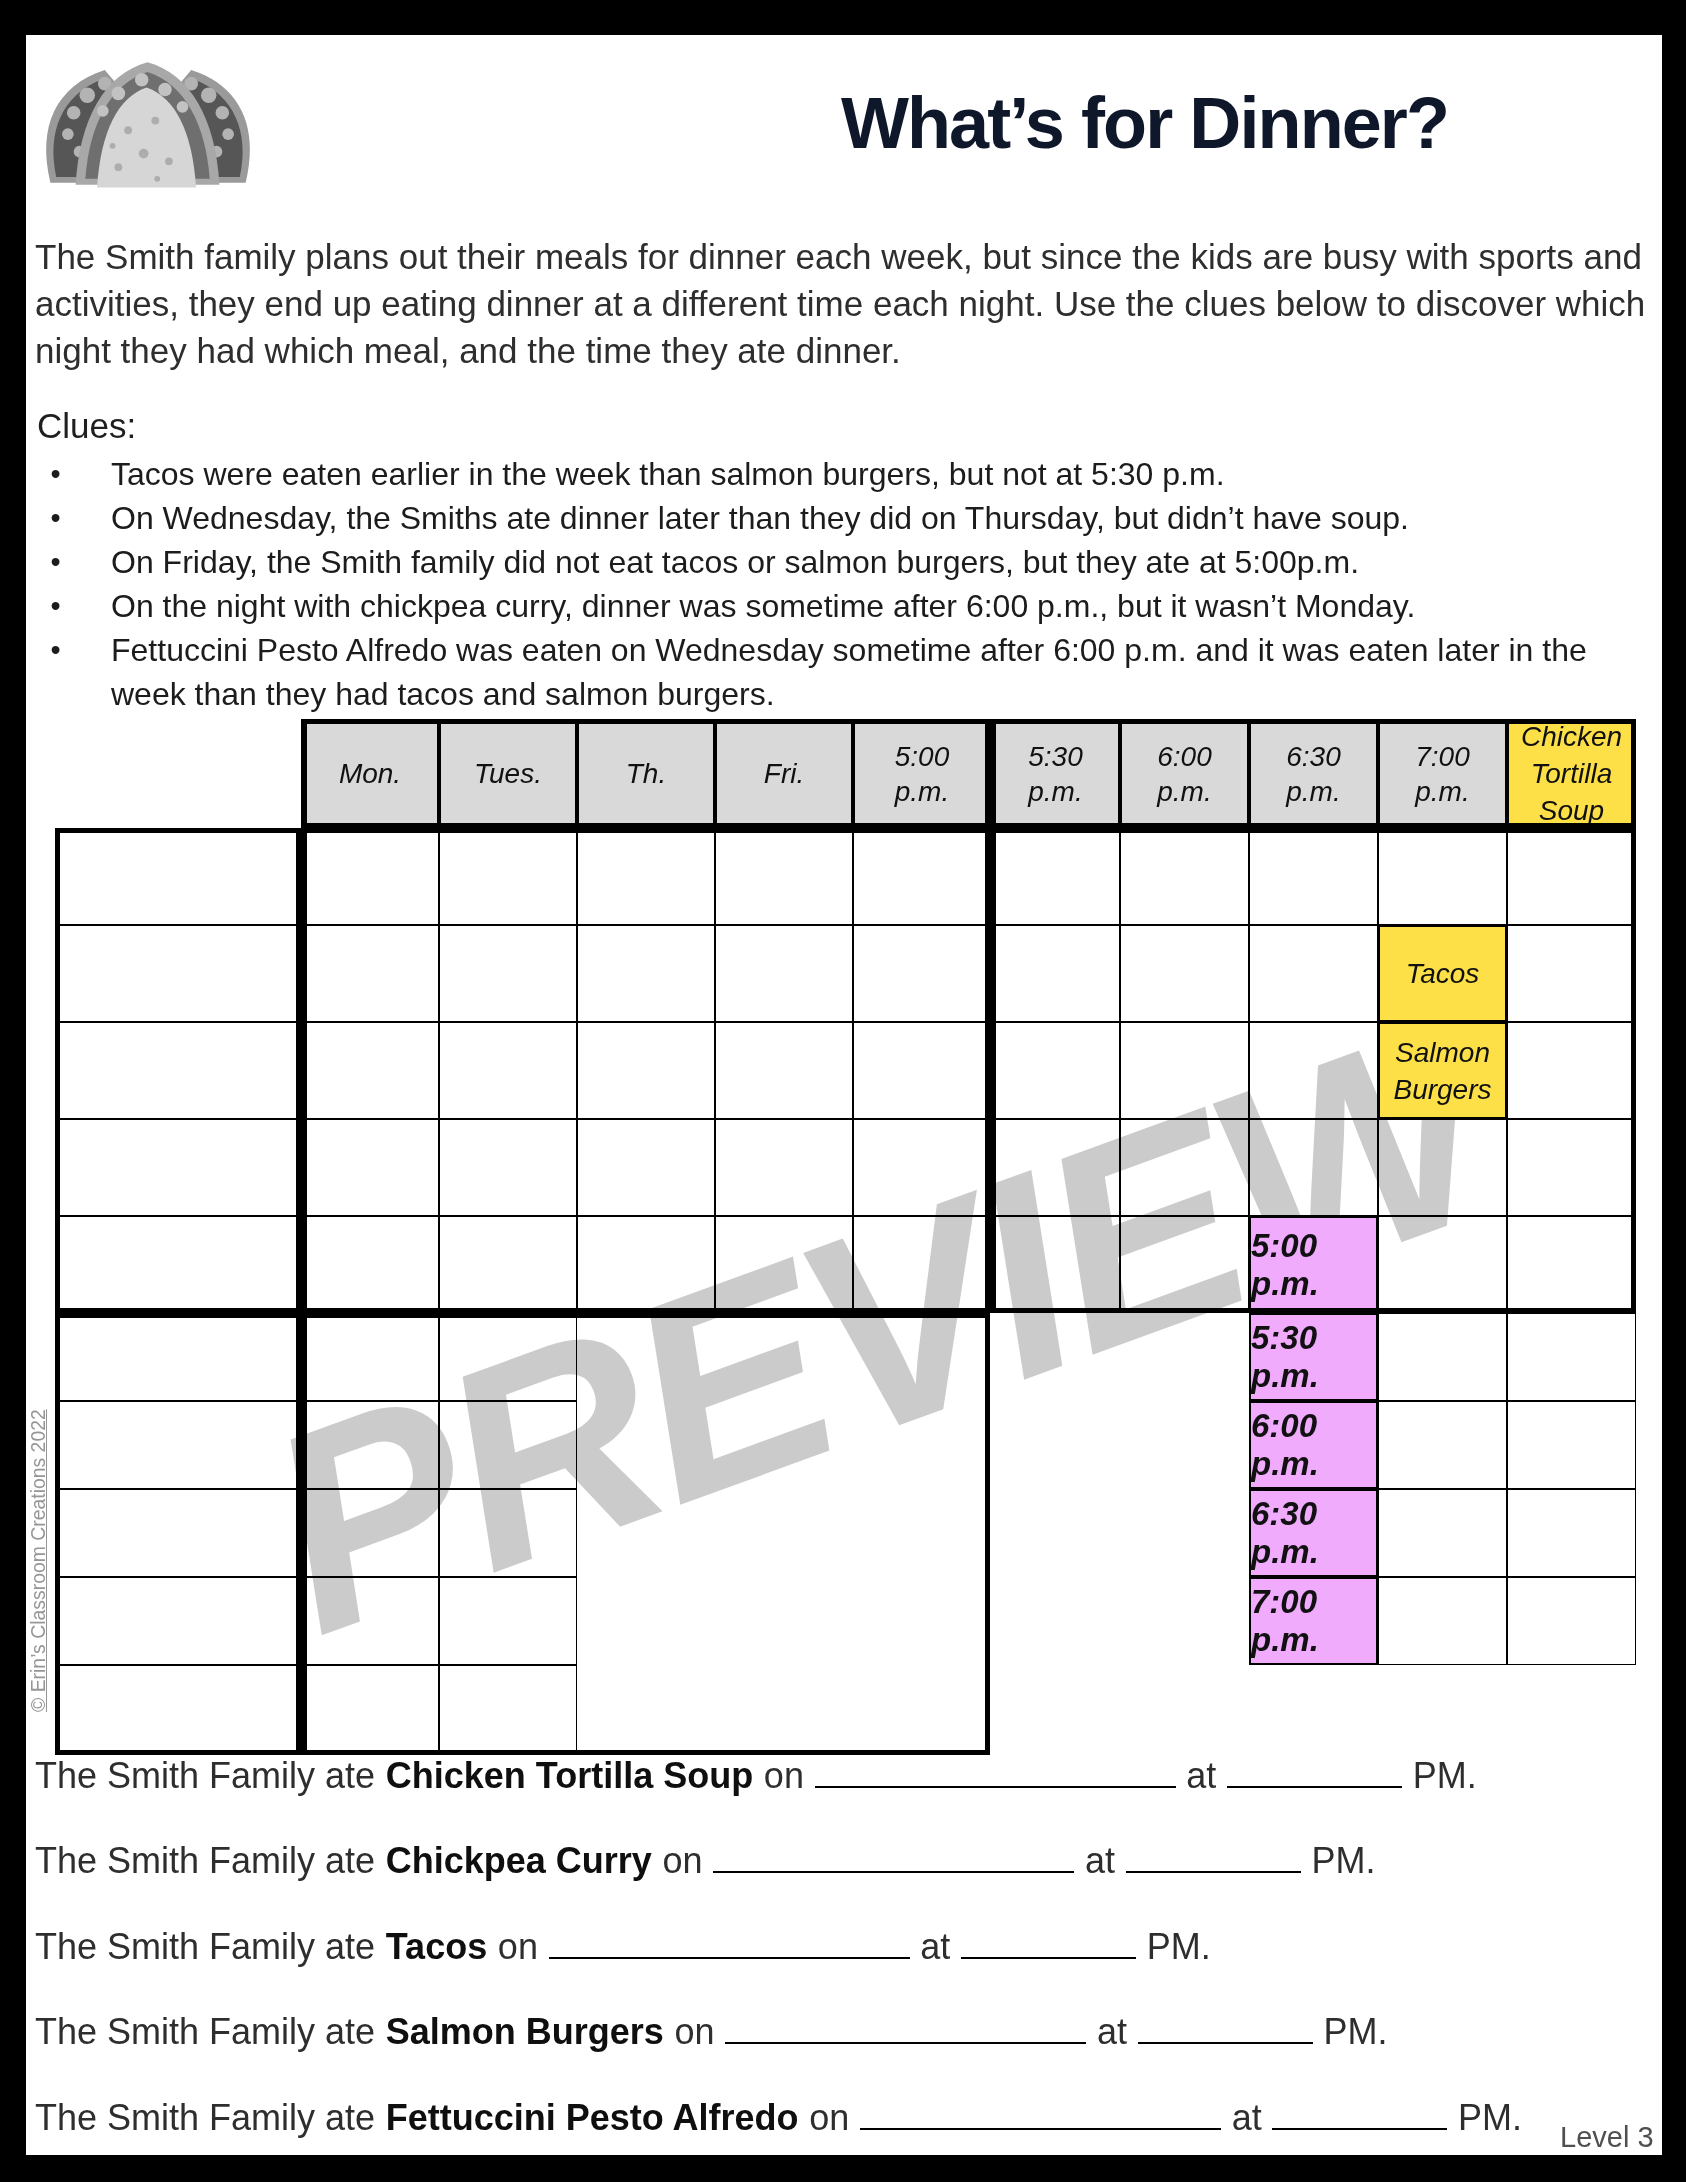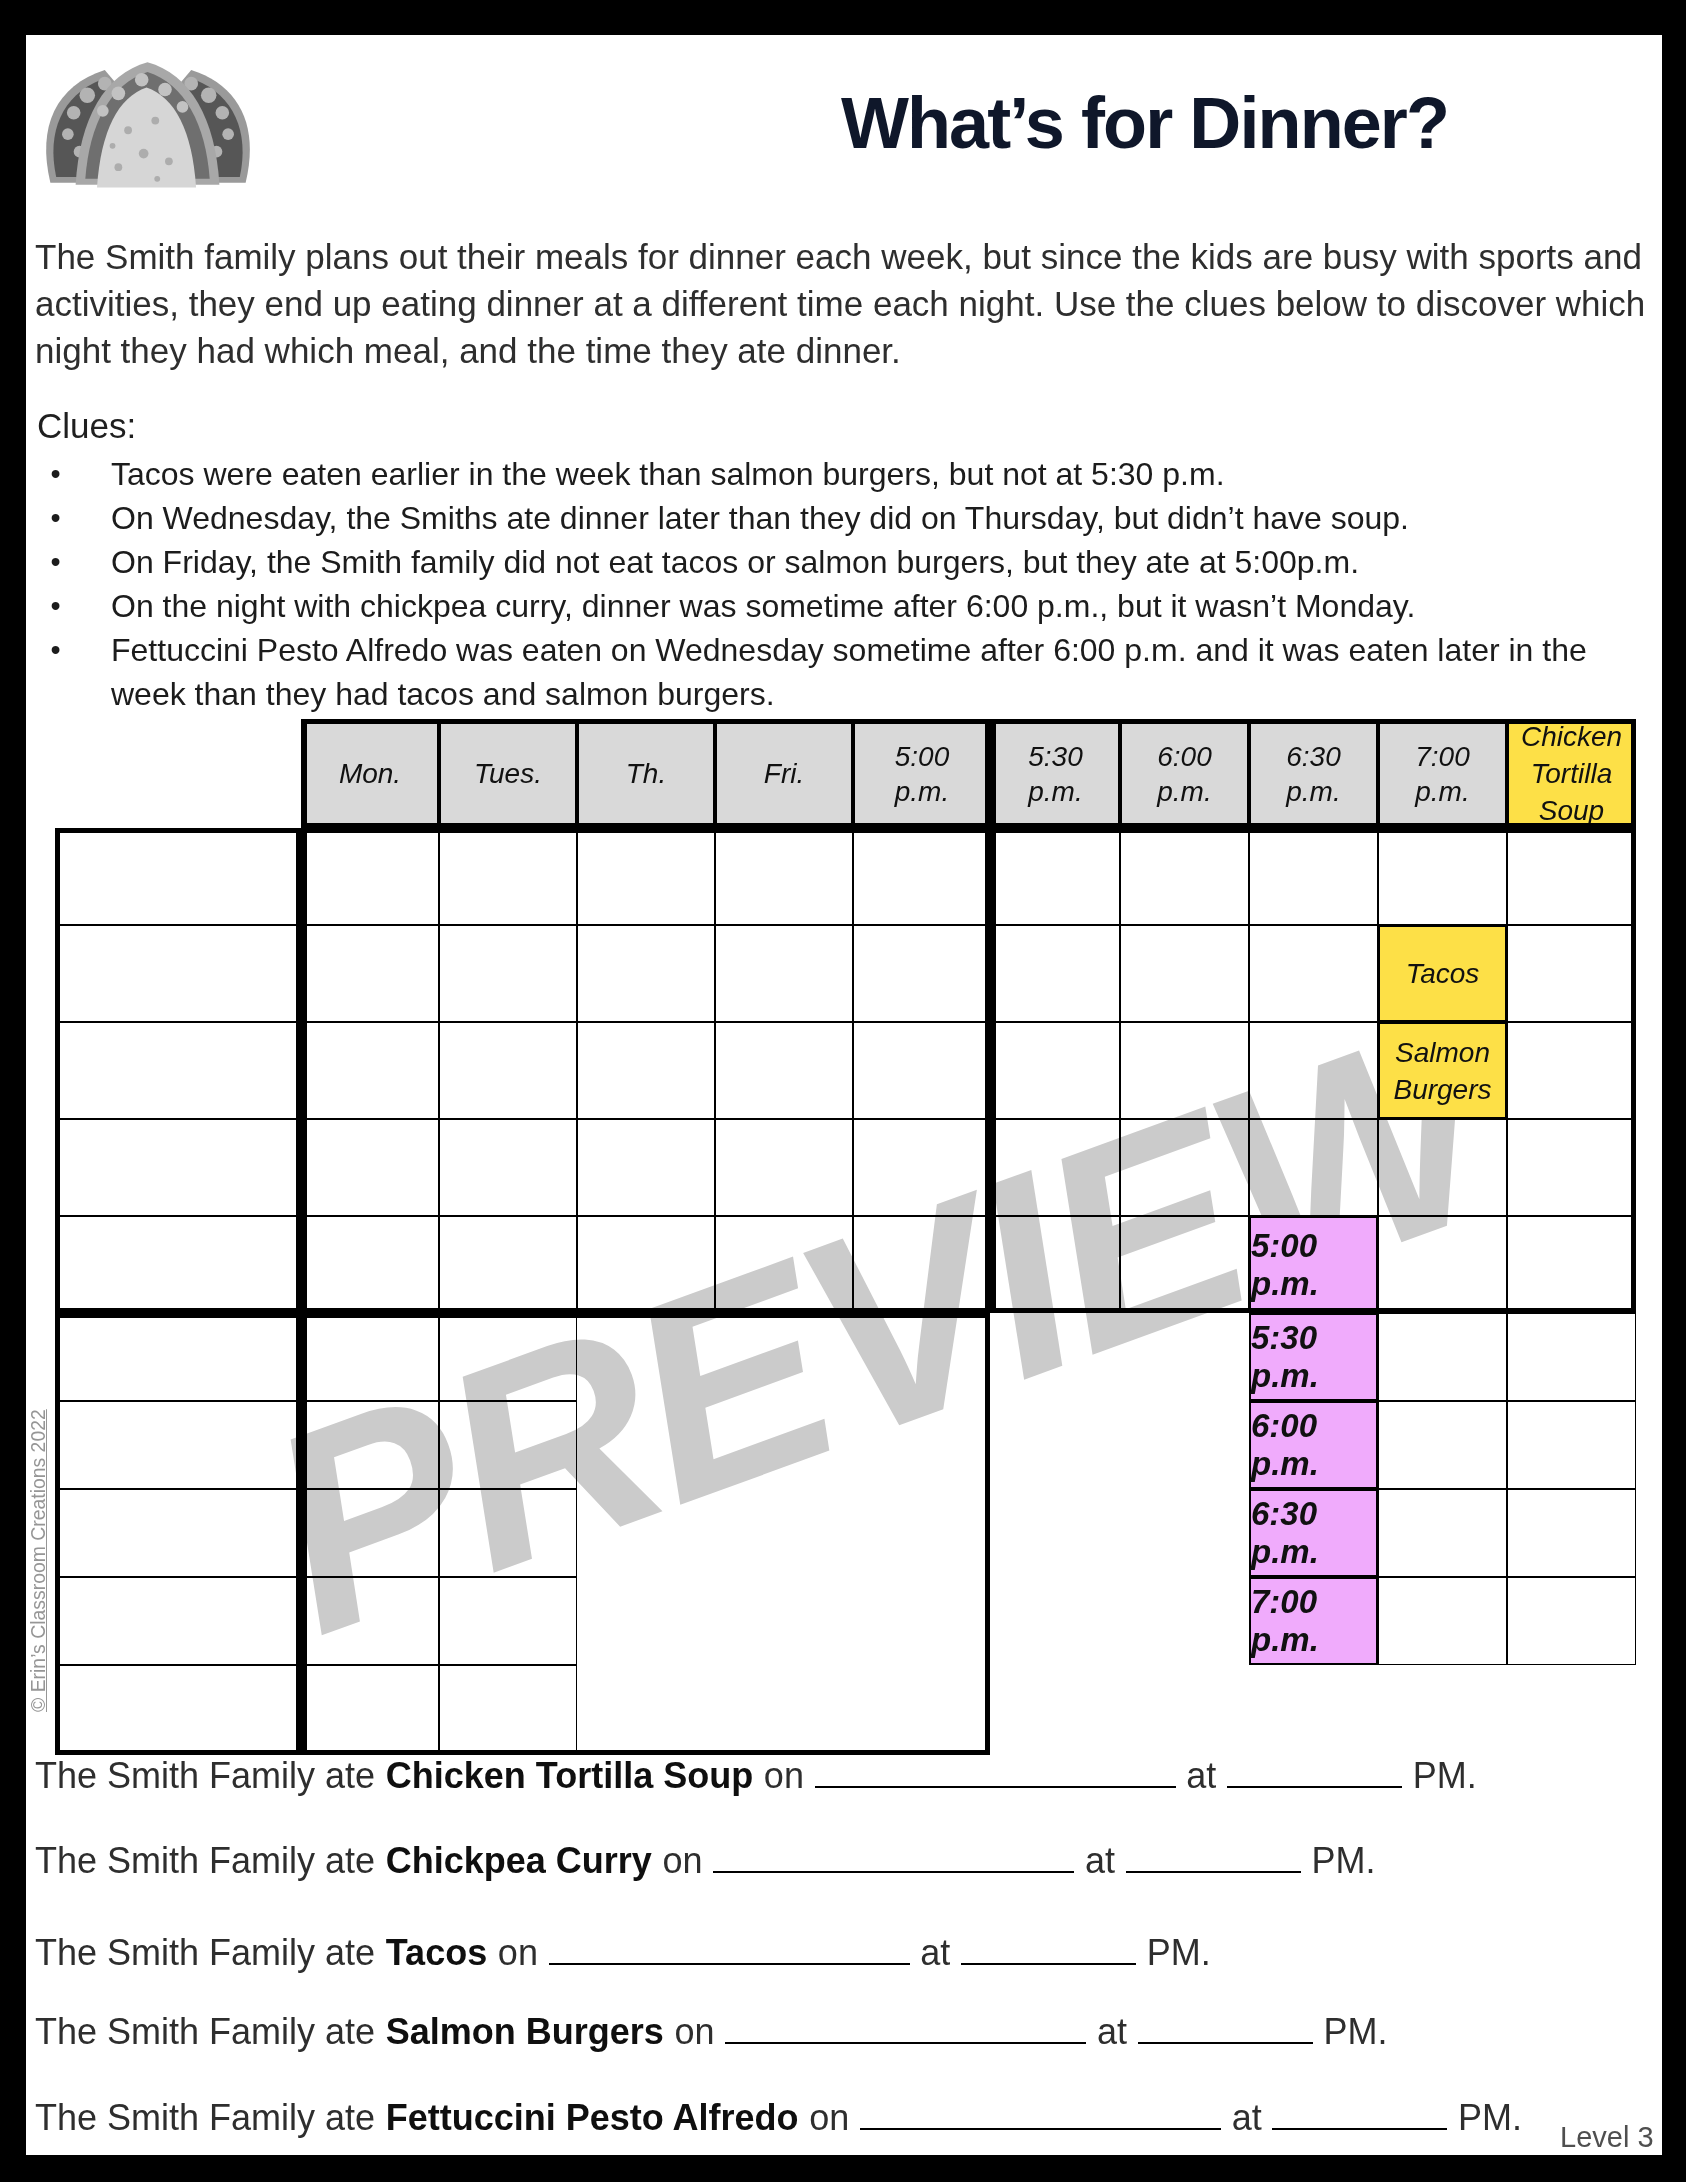--- a/index.html
+++ b/index.html
@@ -329,21 +329,21 @@
   <div class="overlay ol-meals" style="position:absolute;left:55px;top:828px;"></div>
   <div class="overlay ol-times" style="position:absolute;left:55px;top:1313px;"></div>
   <div class="overlay ol-vsep" style="position:absolute;left:985px;top:719px;"></div>
   <div class="overlay ol-lsep" style="position:absolute;left:296px;top:828px;"></div>
 
   <div class="copyright">© Erin’s Classroom Creations 2022</div>
 
   <div class="answers">
       <div class="answer" style="top: 0px;"><span class="prefix">The Smith Family ate</span><span class="meal">Chicken Tortilla Soup</span><span>on</span><span class="blank blank-day"></span><span>at</span><span class="blank blank-time"></span><span>PM.</span></div>
       <div class="answer" style="top: 85px;"><span class="prefix">The Smith Family ate</span><span class="meal">Chickpea Curry</span><span>on</span><span class="blank blank-day"></span><span>at</span><span class="blank blank-time"></span><span>PM.</span></div>
-      <div class="answer" style="top: 177px;"><span class="prefix">The Smith Family ate</span><span class="meal">Tacos</span><span>on</span><span class="blank blank-day"></span><span>at</span><span class="blank blank-time"></span><span>PM.</span></div>
+      <div class="answer" style="top: 171px;"><span class="prefix">The Smith Family ate</span><span class="meal">Tacos</span><span>on</span><span class="blank blank-day"></span><span>at</span><span class="blank blank-time"></span><span>PM.</span></div>
       <div class="answer" style="top: 256px;"><span class="prefix">The Smith Family ate</span><span class="meal">Salmon Burgers</span><span>on</span><span class="blank blank-day"></span><span>at</span><span class="blank blank-time"></span><span>PM.</span></div>
       <div class="answer" style="top: 342px;"><span class="prefix">The Smith Family ate</span><span class="meal">Fettuccini Pesto Alfredo</span><span>on</span><span class="blank blank-day"></span><span>at</span><span class="blank blank-time"></span><span>PM.</span></div>
     </div>
 
   <div class="level">Level 3</div>
 
 </div>
 
 
 </body></html>

